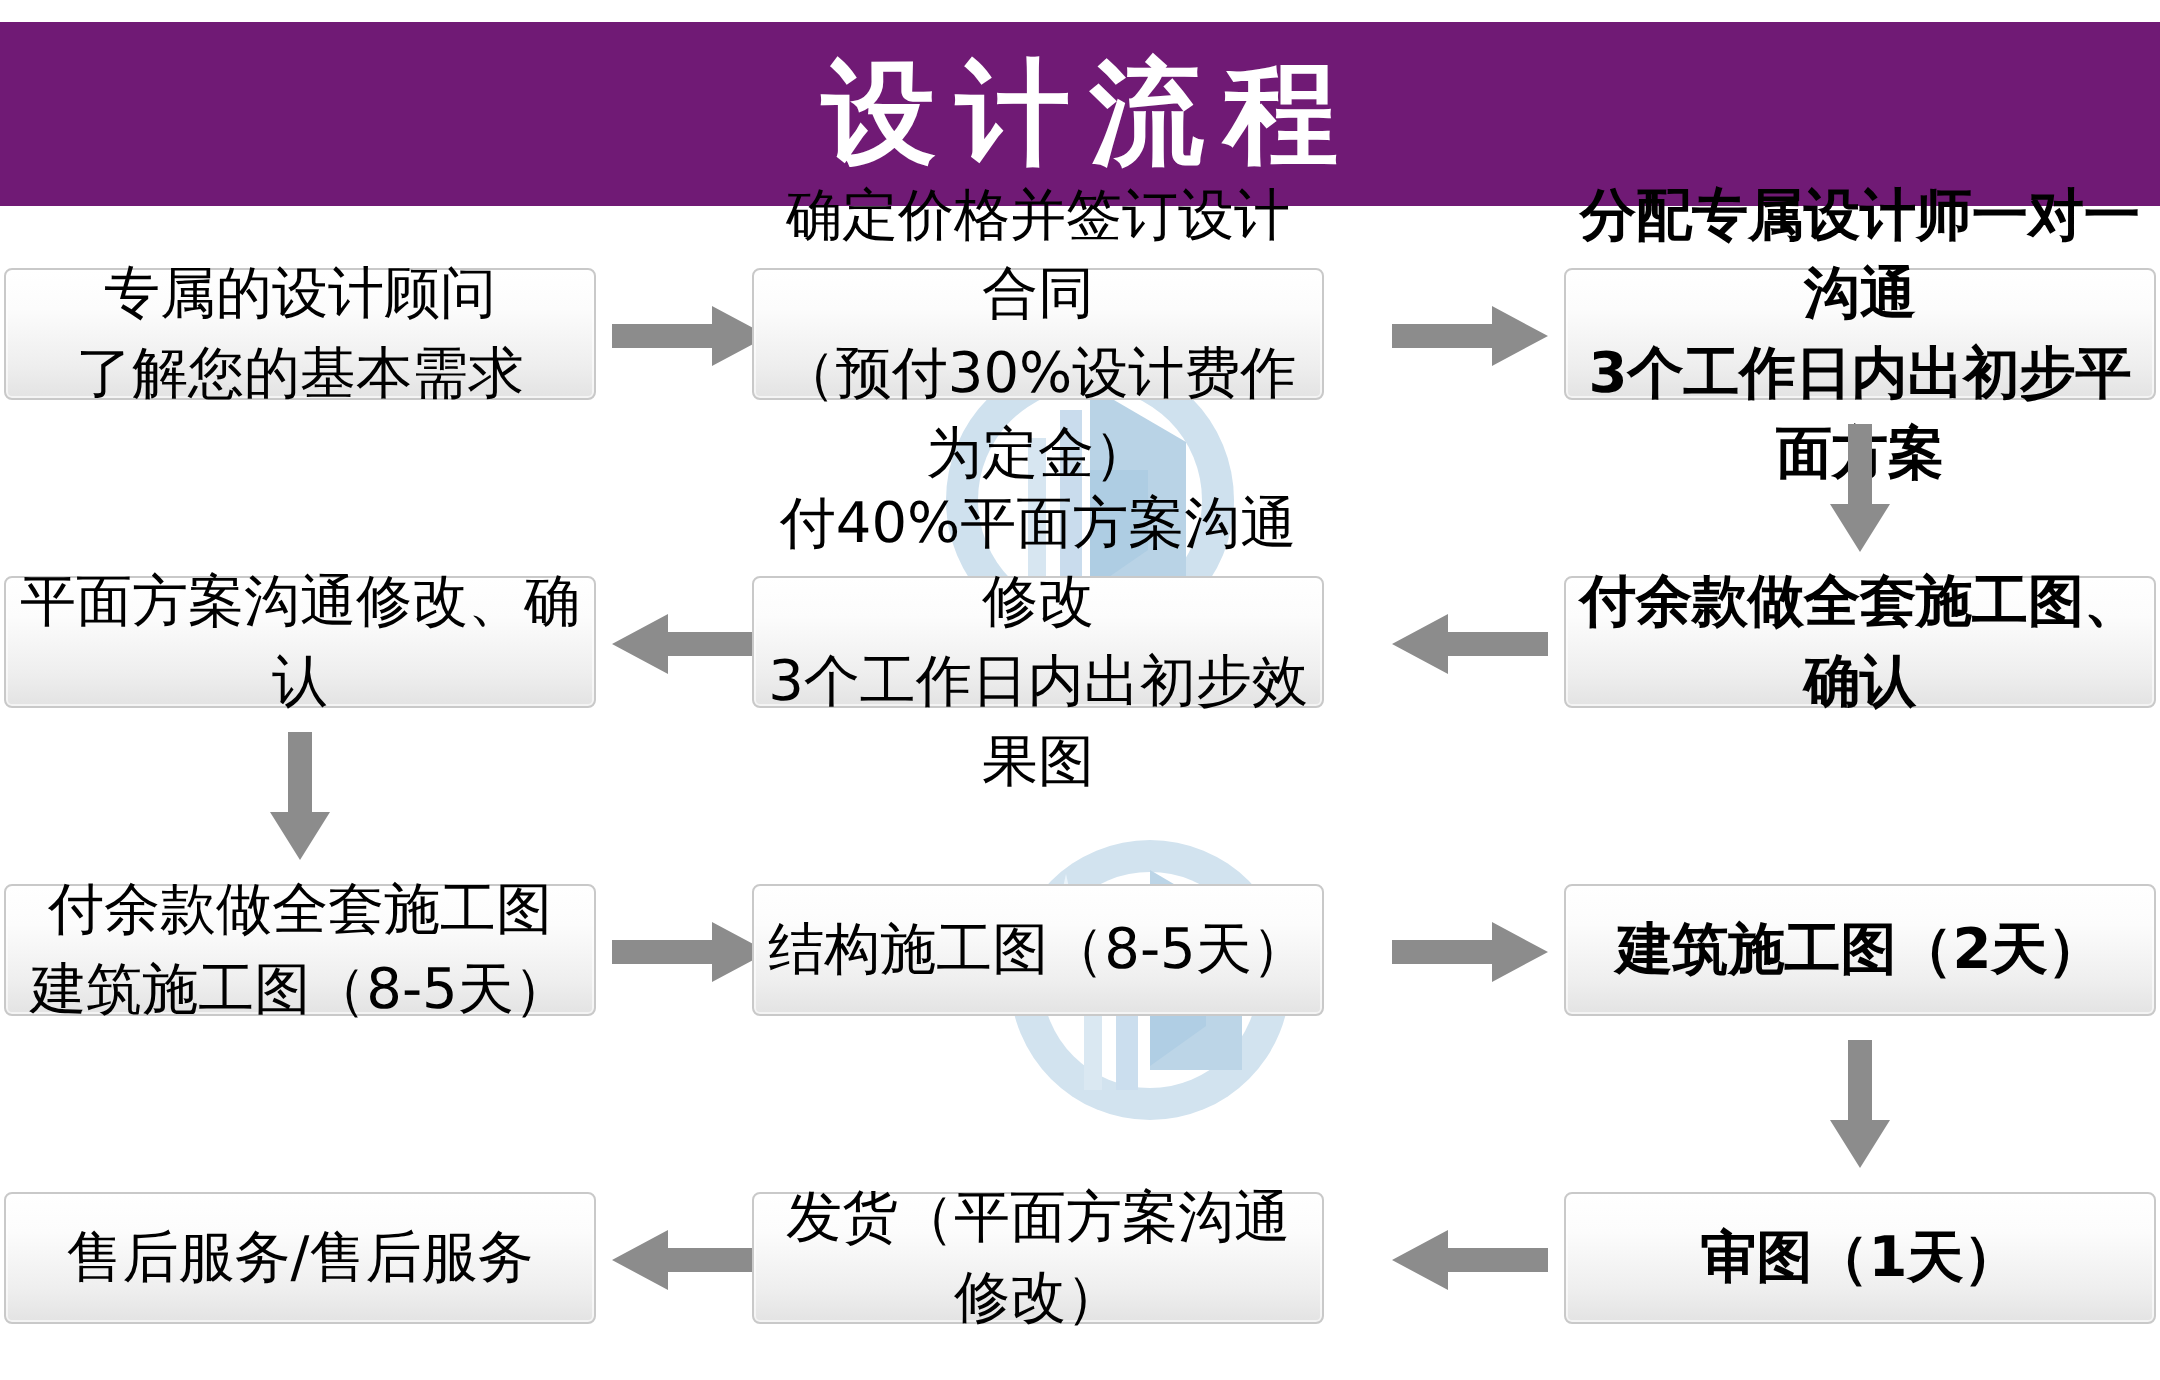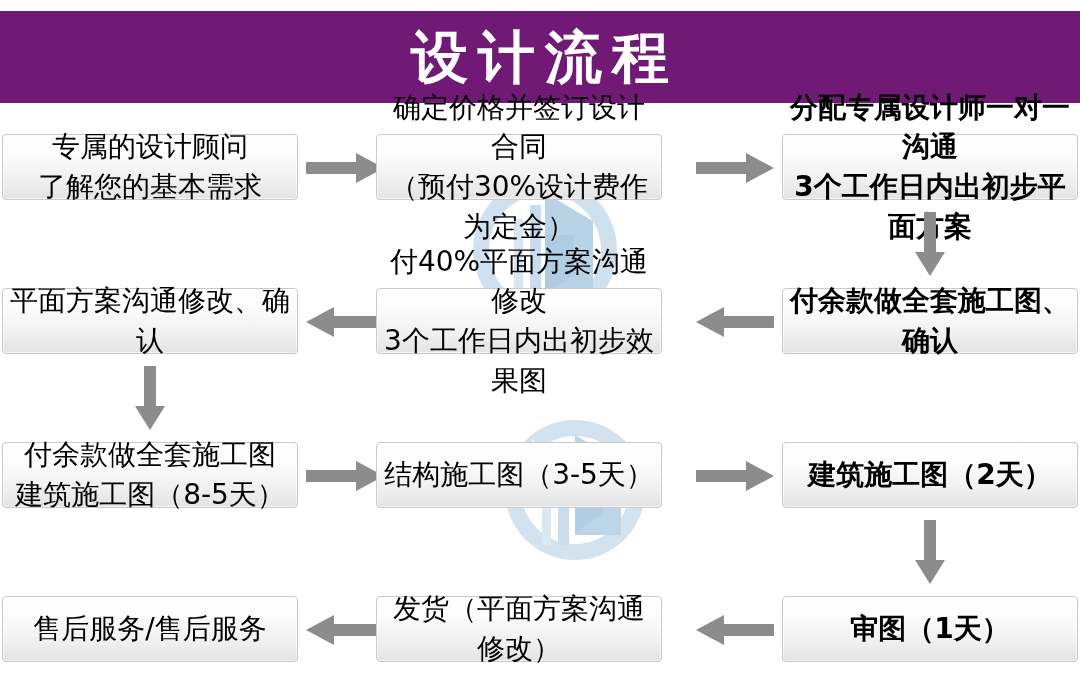--- a/index.html
+++ b/index.html
@@ -187,21 +187,21 @@
 建筑施工图（8-5天）</span>
 </div>
 
 <div class="arrow" style="left:306px; top:460px;">
   <svg width="78" height="32" viewBox="0 0 78 32">
     <path d="M0 10 L50 10 L50 1 L78 16 L50 31 L50 22 L0 22 Z" fill="#8c8c8c"></path>
   </svg>
 </div>
 
 <div class="flow-box col-2 row-3">
-  <span class="flow-box-text">结构施工图（3-5天）</span>
+  <span class="flow-box-text">结构施工图（8-5天）</span>
 </div>
 
 <div class="arrow" style="left:696px; top:460px;">
   <svg width="78" height="32" viewBox="0 0 78 32">
     <path d="M0 10 L50 10 L50 1 L78 16 L50 31 L50 22 L0 22 Z" fill="#8c8c8c"></path>
   </svg>
 </div>
 
 <div class="flow-box col-3 row-3">
   <span class="flow-box-text">建筑施工图（2天）</span>

